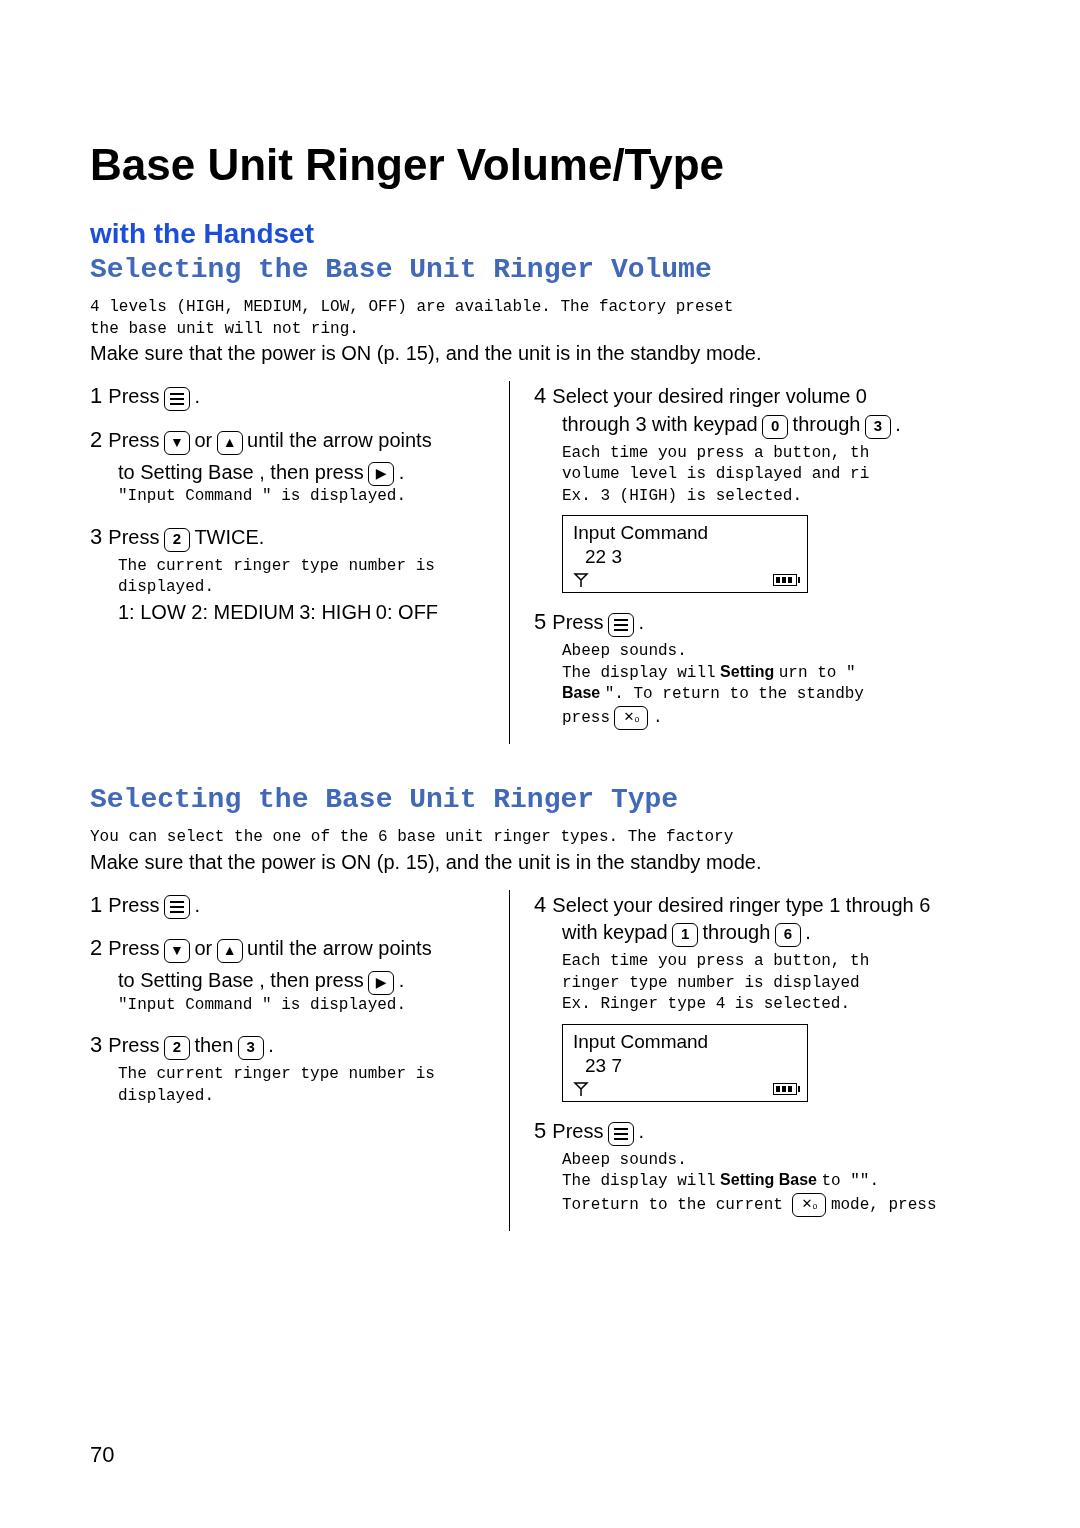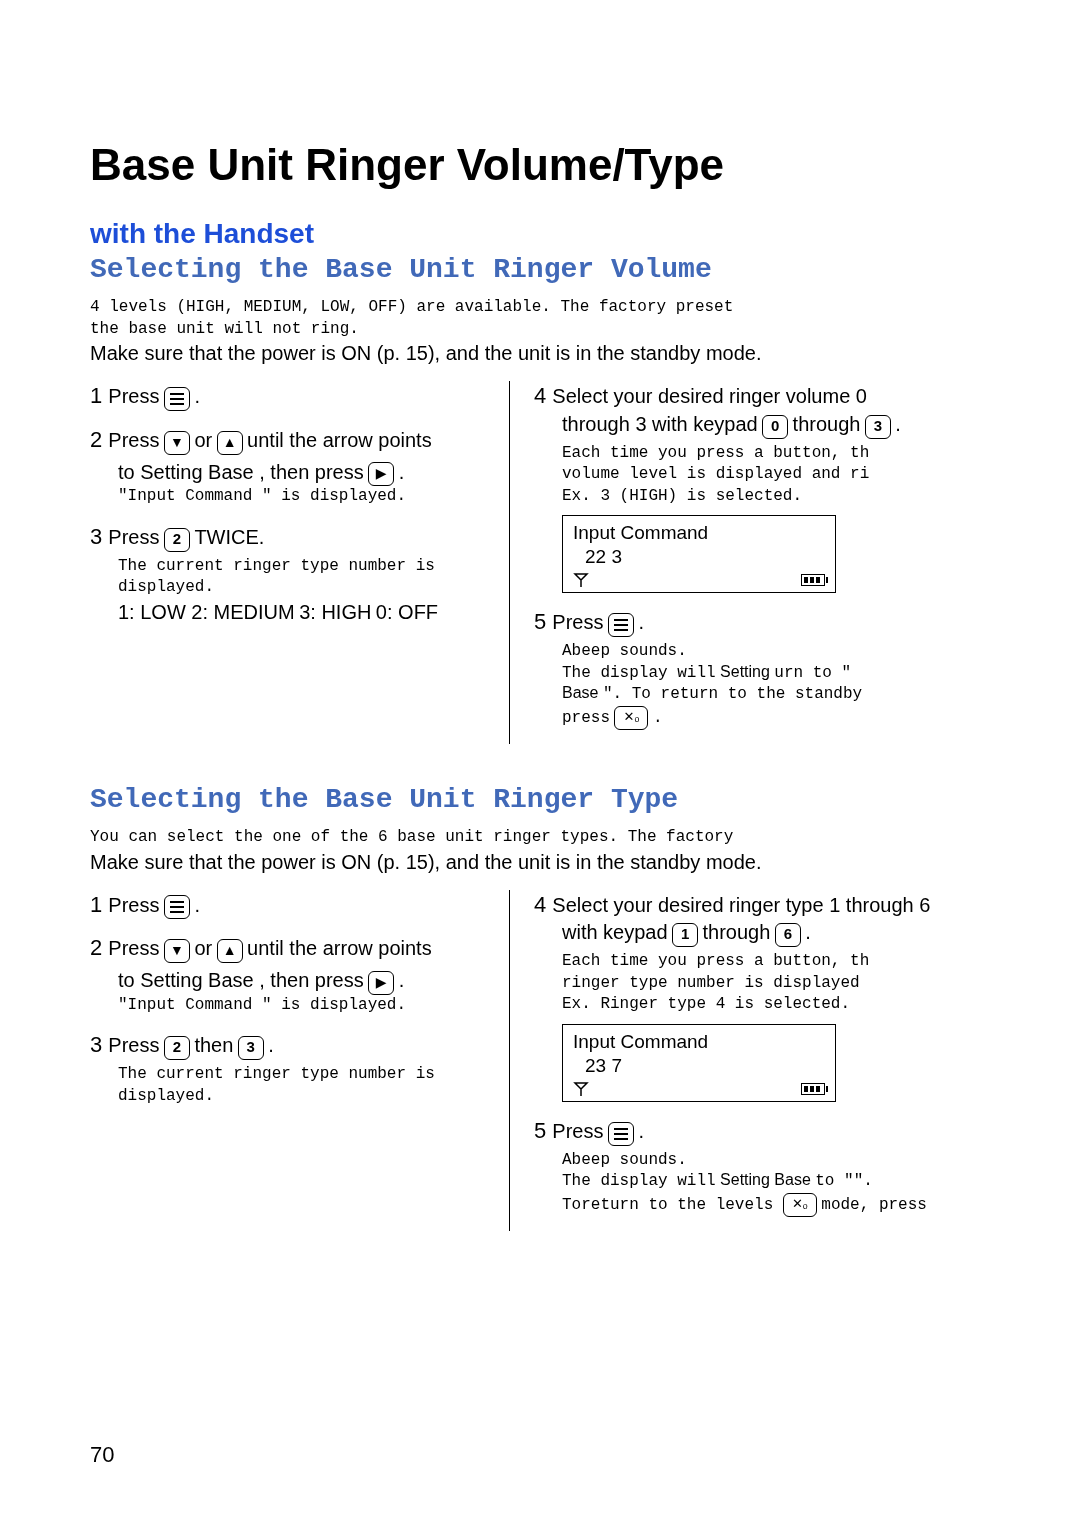--- a/index.html
+++ b/index.html
@@ -115,21 +115,21 @@
       border-radius: 6px;
       width: 34px;
       height: 24px;
       vertical-align: middle;
       text-align: center;
       line-height: 20px;
       font-size: 13px;
     }
     .lcd-display {
       border: 1.5px solid #000;
-      width: 274px;
+      width: 246px;
       margin: 8px 0 10px 28px;
       padding: 6px 10px 4px 10px;
     }
     .lcd-line1 {
       font-family: Arial, sans-serif;
       font-size: 19px;
       margin-bottom: 2px;
     }
     .lcd-line2 {
       font-family: Arial, sans-serif;
@@ -173,21 +173,21 @@
     }
     .page-num {
       position: absolute;
       left: 90px;
       bottom: 60px;
       font-family: Arial, sans-serif;
       font-size: 22px;
     }
     .bold-sans {
       font-family: Arial, sans-serif;
-      font-weight: normal;
+      font-weight: bold;
     }
     .antenna-svg {
       display: inline-block;
       vertical-align: middle;
     }
   </style>
 </head>
 <body>
 
 <h1 class="main-title">Base Unit Ringer Volume/Type</h1>
@@ -387,21 +387,21 @@
         <span class="icon-three-lines"></span>
         <span class="sans"> .</span>
         <div class="step-body">
           <div class="mono">Abeep sounds.</div>
           <div>
             <span class="mono">The display will</span>
             <span class="bold-sans">Setting Base</span>
             <span class="mono">to "".</span>
           </div>
           <div>
-            <span class="mono">Toreturn to the levels </span>
+            <span class="mono">Toreturn to the current </span>
             <span class="icon-phone-off">✕ₒ</span>
             <span class="mono">mode, press</span>
           </div>
         </div>
       </div>
     </div>
   </div>
 </div>
 
 <div class="page-num">70</div>

